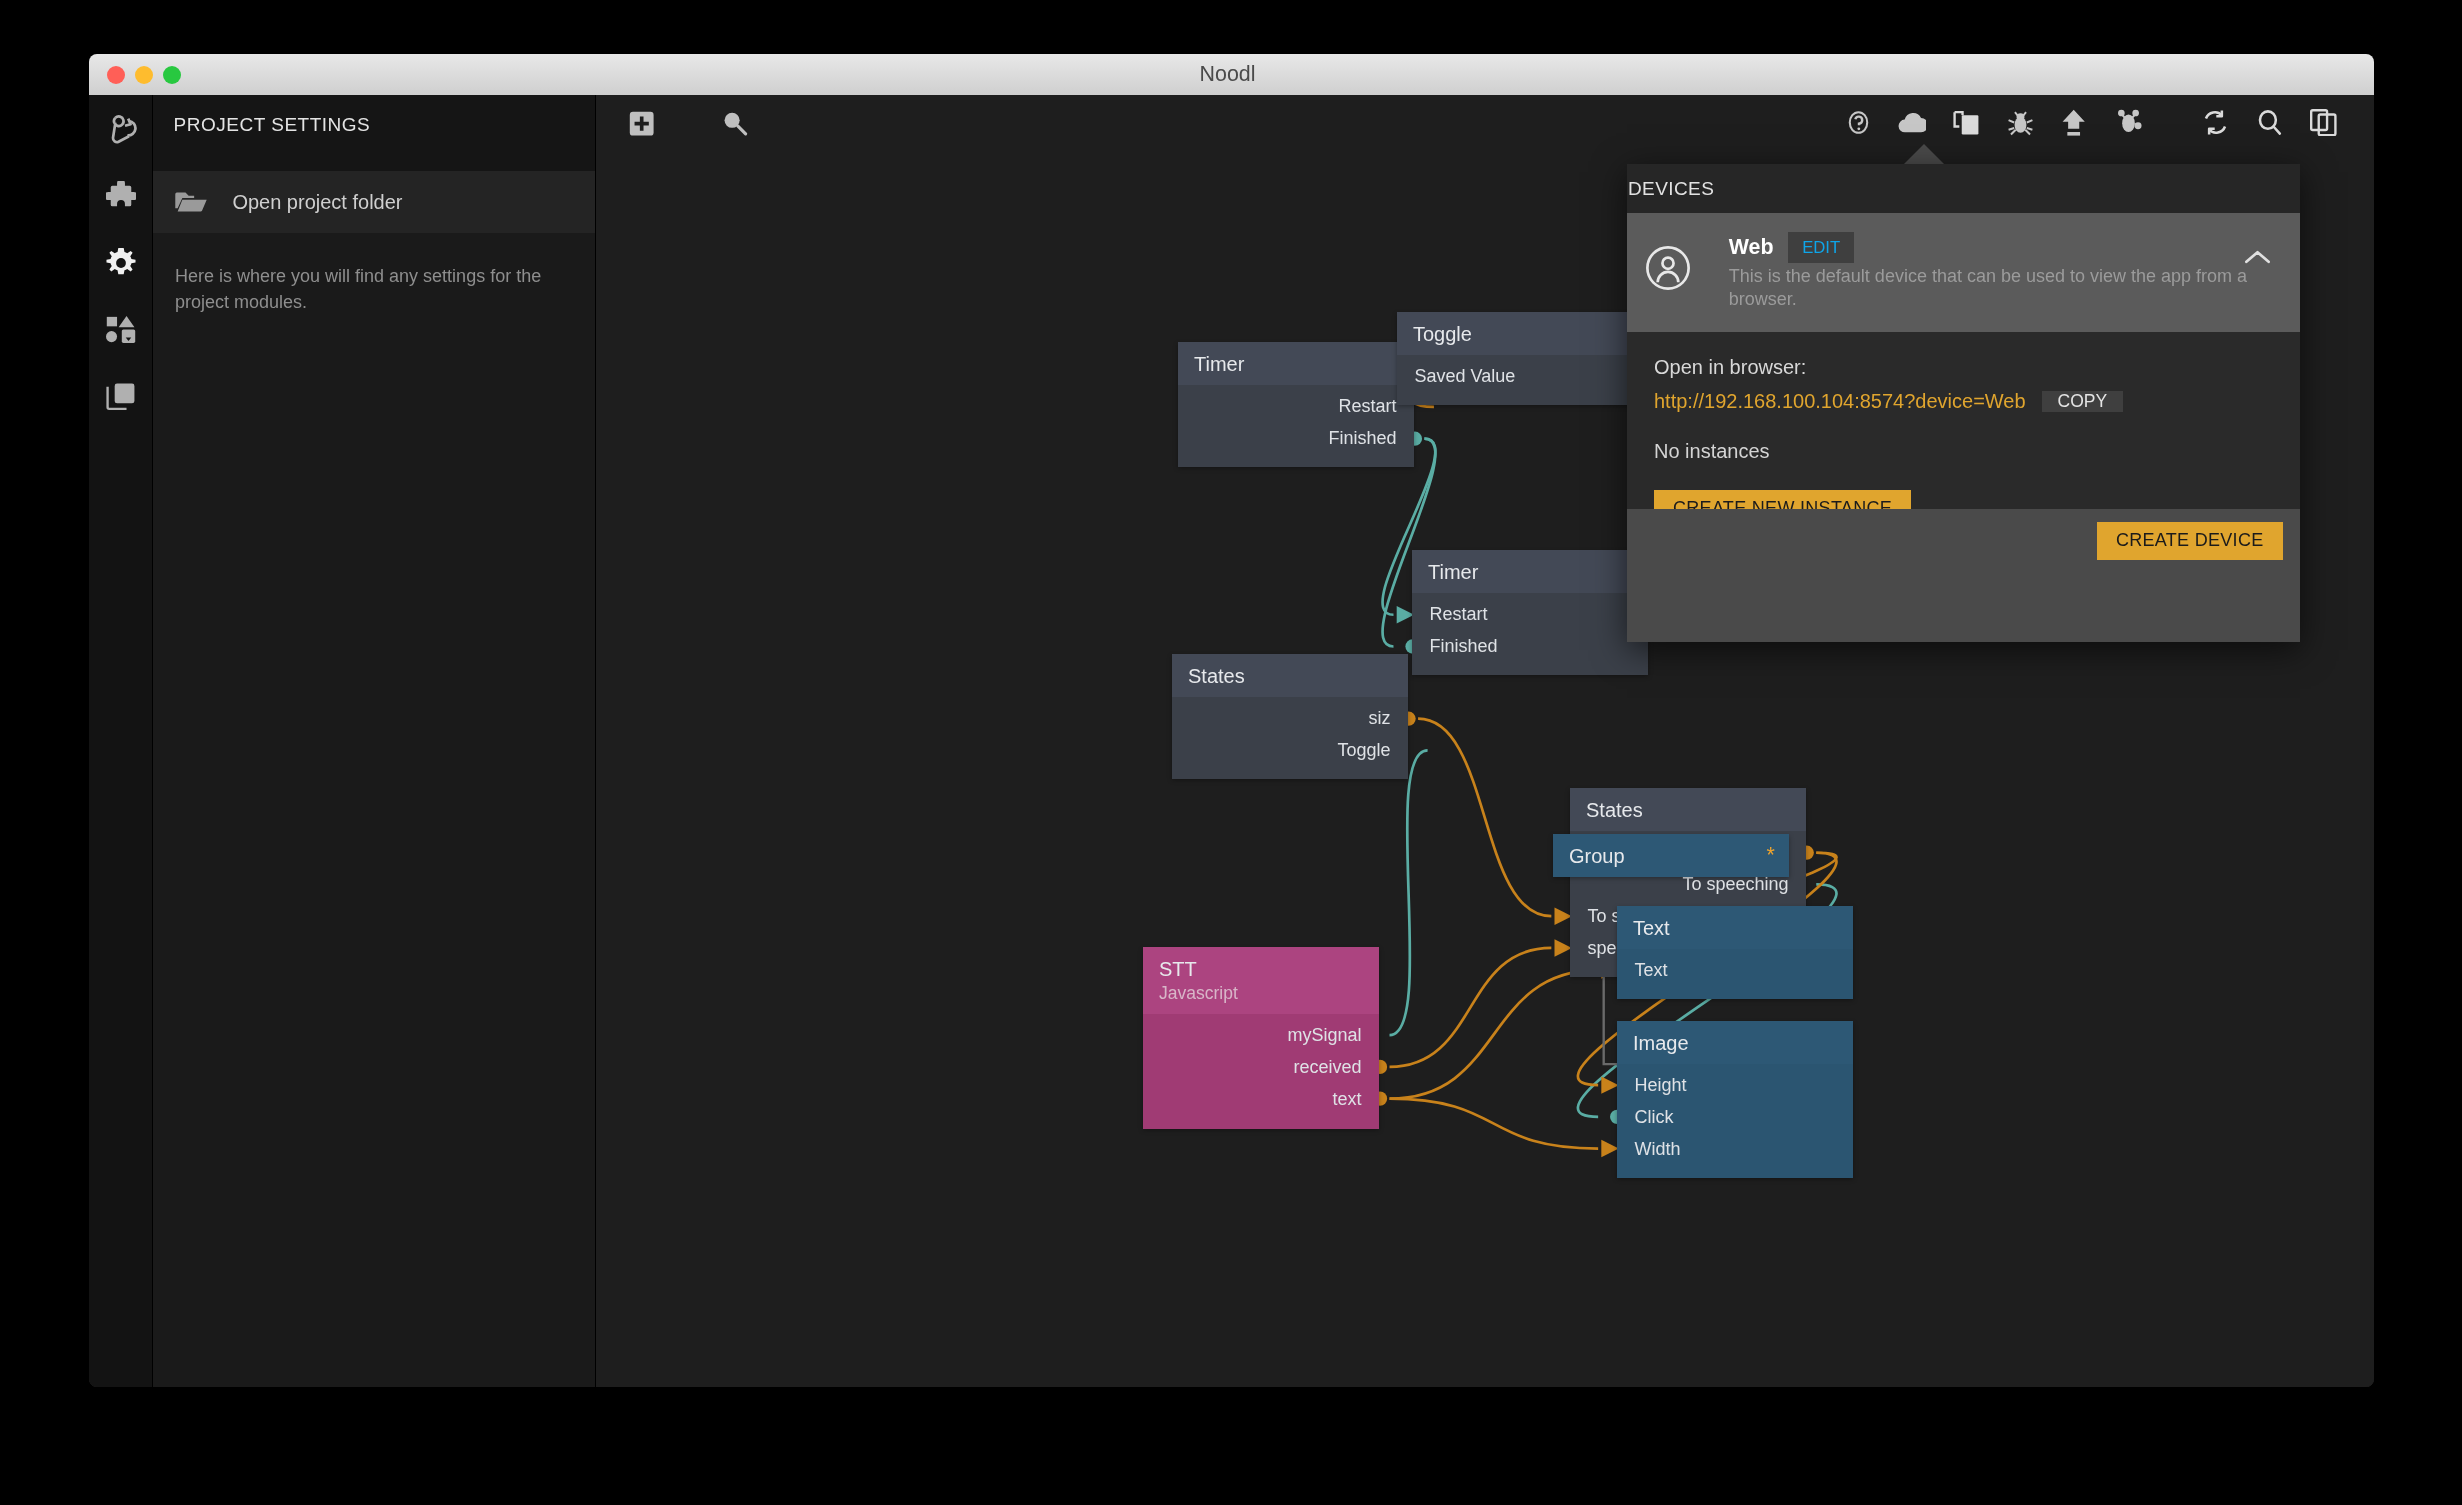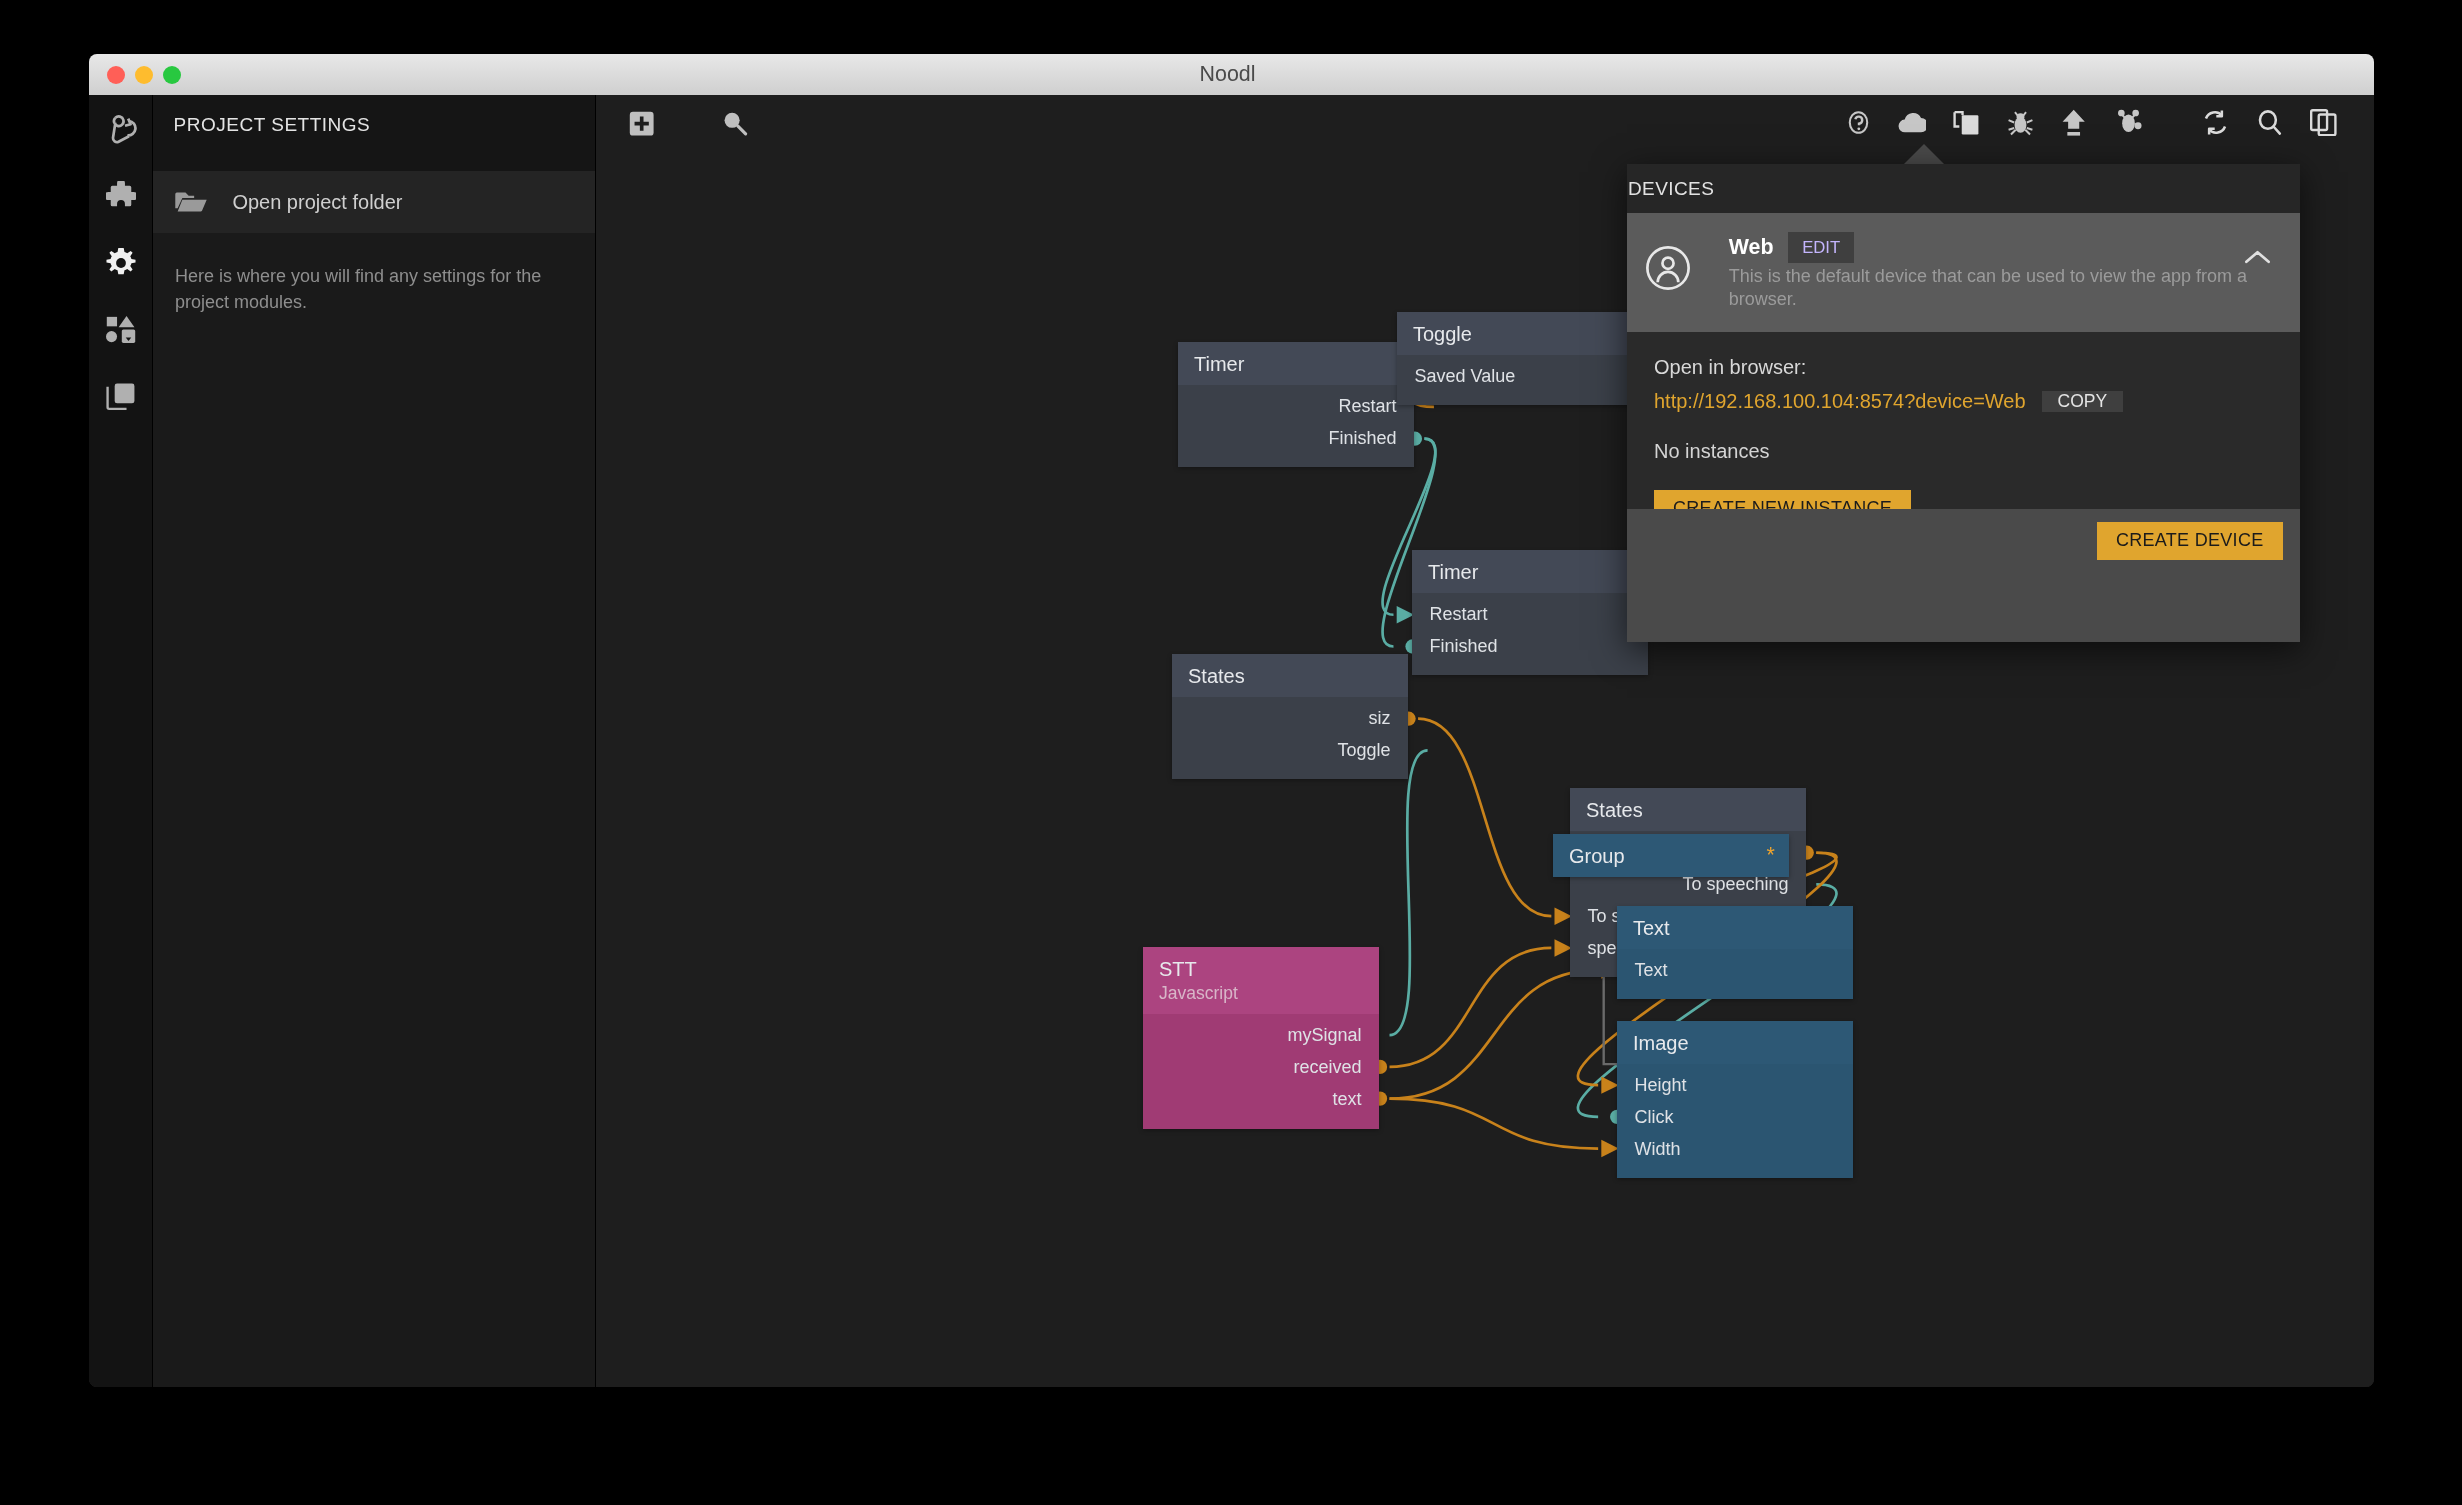--- a/index.html
+++ b/index.html
@@ -85,21 +85,21 @@
              border-left:20.6px solid transparent;border-right:20.6px solid transparent;
              border-bottom:20.6px solid #4a4a4a;}
   .pop-title{height:49px;line-height:49px;padding-left:1px;font-size:19px;color:#e2e2e2;
              letter-spacing:0.4px;background:#262626;}
   .dev-row{display:flex;align-items:flex-start;background:#5b5b5b;padding:14.3px 17.5px 17.5px 17.5px;
            position:relative;min-height:87px;}
   .dev-avatar{width:46px;height:46px;margin-top:17.5px;margin-right:14.3px;flex:0 0 auto;}
   .dev-info{flex:1 1 auto;padding-top:4.8px;margin-left:24px;}
   .dev-name-line{display:flex;align-items:center;gap:14.3px;}
   .dev-name{font-size:21.4px;color:#fff;font-weight:bold;}
-  .edit-btn{background:#3f3f3f;color:#c4b5fd;font-size:16.7px;padding:5.6px 14.3px;cursor:pointer;}
+  .edit-btn{background:#3f3f3f;color:#0ea5e9;font-size:16.7px;padding:5.6px 14.3px;cursor:pointer;}
   .dev-desc{font-size:18px;color:#9b9b9b;line-height:1.3;margin-top:1.6px;max-width:524px;}
   .chev{position:absolute;right:28.6px;top:36px;cursor:pointer;}
 
   .dev-detail{padding:24px 27px 20.6px 27px;background:#2a2a2a;}
   .dd-label{font-size:20px;color:#d8d8d8;margin-bottom:11px;}
   .dd-urlrow{display:flex;align-items:center;gap:16px;}
   .dd-url{font-size:20px;color:#e0a52e;cursor:pointer;}
   .copy-btn{background:#3f3f3f;color:#e4e4e4;font-size:17.5px;padding:0 16px;cursor:pointer;}
   .dd-instances{font-size:20px;color:#d4d4d4;margin-top:27px;}
   .amber-btn{display:inline-block;background:#e0a52e;color:#1b1b1b;font-size:18px;

